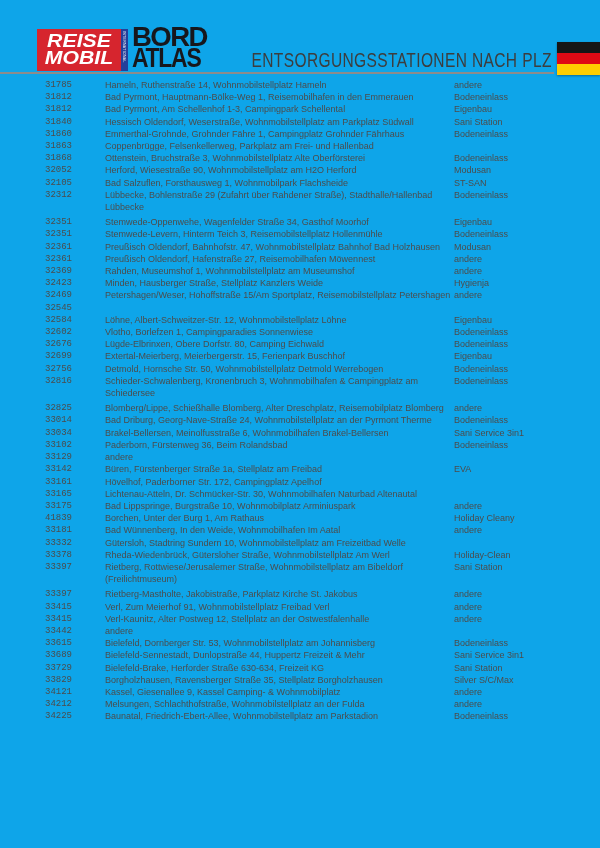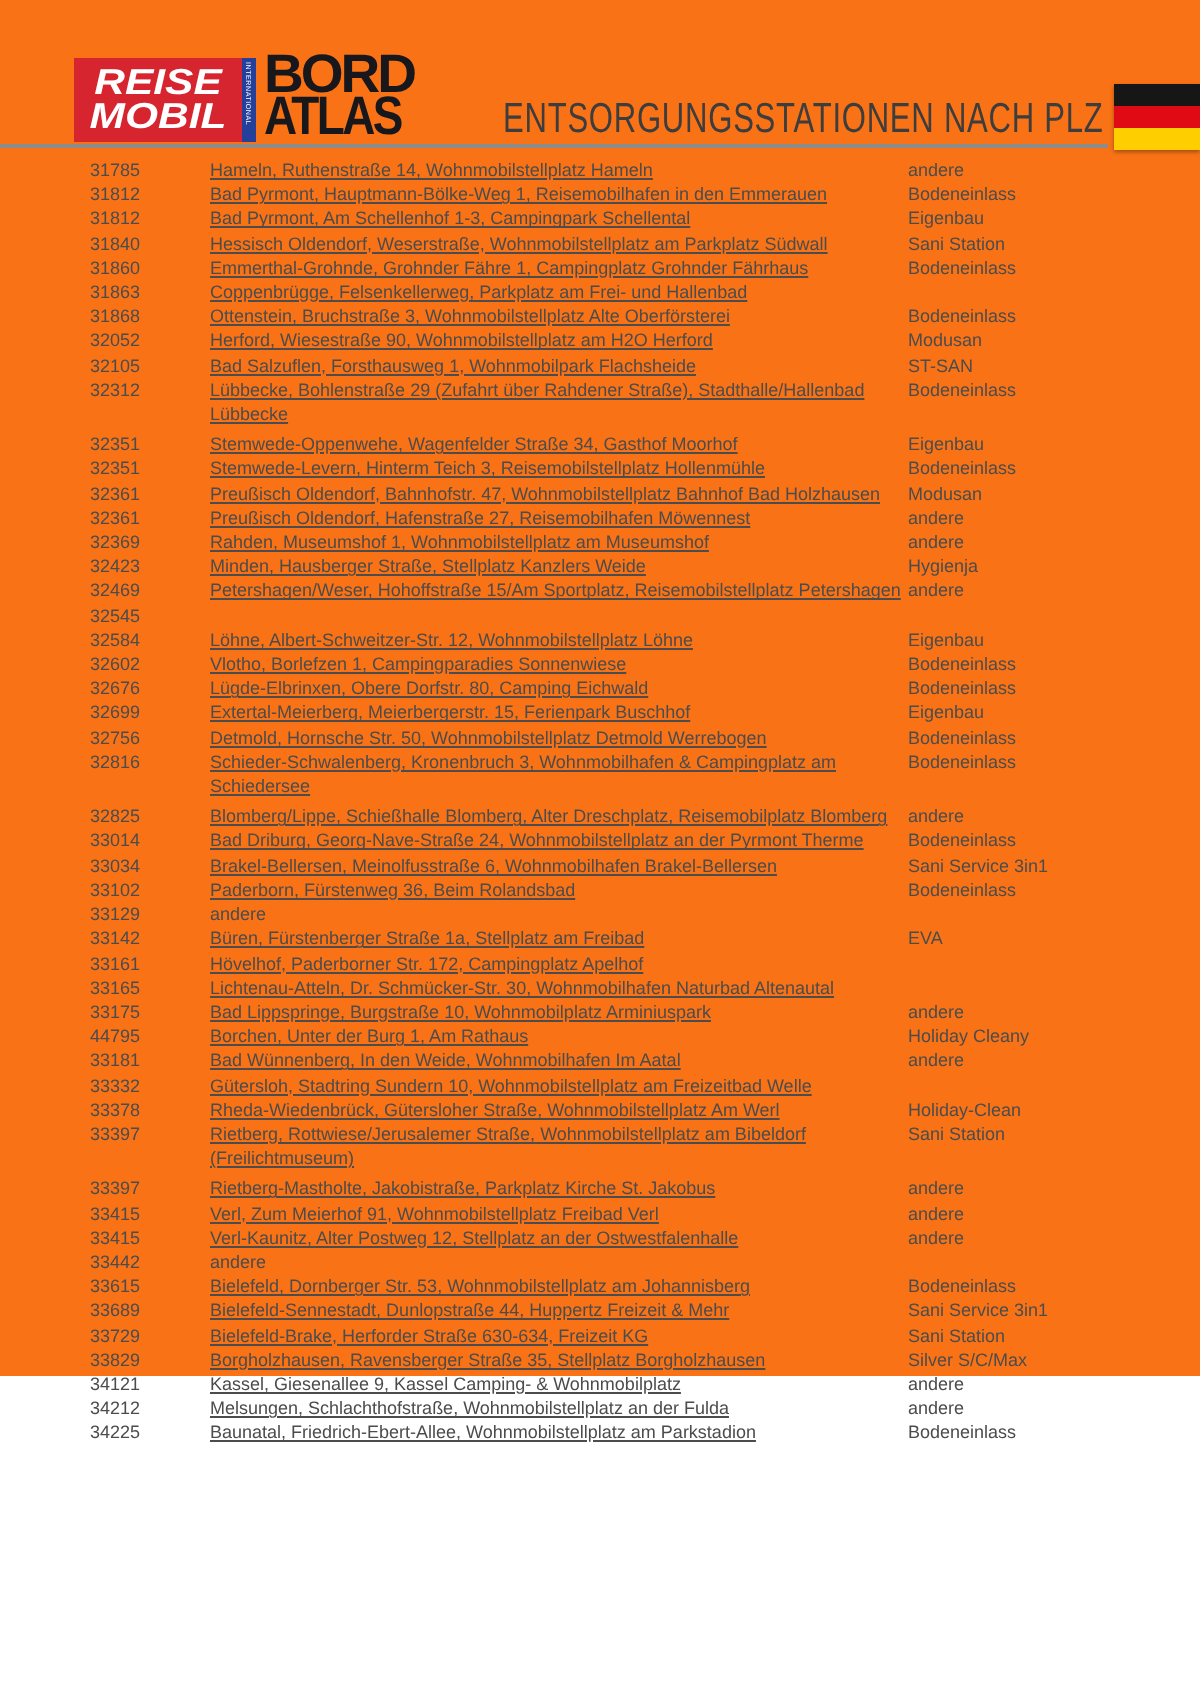--- a/index.html
+++ b/index.html
@@ -1,21 +1,21 @@
 <!DOCTYPE html>
 <html><head>
 <meta charset="utf-8">
 <style>
   html,body { margin:0; padding:0; background:#ffffff; }
   body {
     width:600px; height:848px;
     font-family:"Liberation Sans", sans-serif;
     overflow:hidden;
   }
-  .page { position:relative; width:600px; height:688px; background:#f97316; }
+  .page { position:relative; width:600px; height:848px; background:#0ea5e9; }
 
   
   .logo-red {
     position:absolute; left:37px; top:29px; width:91px; height:42px;
     background:#d6252e; display:flex; box-sizing:border-box;
   }
   .logo-red-text {
     flex:1; display:flex; flex-direction:column; justify-content:center; align-items:center;
     color:#fff; font-weight:bold; font-style:italic;
     font-size:18px; line-height:17px; letter-spacing:0;
@@ -38,22 +38,22 @@
   }
   .rule { position:absolute; top:72px; left:0; width:554px; height:2px; background:#8c8c8c; }
 
   .flag { position:absolute; top:42px; left:557px; width:43px; height:33px; box-shadow:0 1px 2px rgba(0,0,0,0.35); }
   .flag .stripe { width:100%; height:11px; }
 
   
   .table { position:absolute; left:45px; top:79px; width:500px; color:#4c4c4c; }
   .row { display:flex; align-items:flex-start; font-size:9px; line-height:12.2px; }
   .row.gap { margin-bottom:3px; }
-  .plz  { flex:0 0 60px; width:60px; }
-  .addr { flex:0 0 349px; width:349px;text-decoration:underline; }
+  .plz  { flex:0 0 60px; width:60px;font-family:Liberation Mono, monospace; }
+  .addr { flex:0 0 349px; width:349px; }
   .type { flex:1 1 auto; text-align:left; white-space:nowrap; }
 </style>
 </head>
 <body>
 
 <div class="page">
 
   <header>
     <div class="logo-red" style="background: rgb(214, 37, 46);">
       <div class="logo-red-text">
@@ -239,21 +239,21 @@
     <span class="plz">33165</span>
     <span class="addr">Lichtenau-Atteln, Dr. Schmücker-Str. 30, Wohnmobilhafen Naturbad Altenautal</span>
     <span class="type"></span>
   </div>
       <div class="row">
     <span class="plz">33175</span>
     <span class="addr">Bad Lippspringe, Burgstraße 10, Wohnmobilplatz Arminiuspark</span>
     <span class="type">andere</span>
   </div>
       <div class="row">
-    <span class="plz">44795</span>
+    <span class="plz">41839</span>
     <span class="addr">Borchen, Unter der Burg 1, Am Rathaus</span>
     <span class="type">Holiday Cleany</span>
   </div>
       <div class="row">
     <span class="plz">33181</span>
     <span class="addr">Bad Wünnenberg, In den Weide, Wohnmobilhafen Im Aatal</span>
     <span class="type">andere</span>
   </div>
       <div class="row">
     <span class="plz">33332</span>

